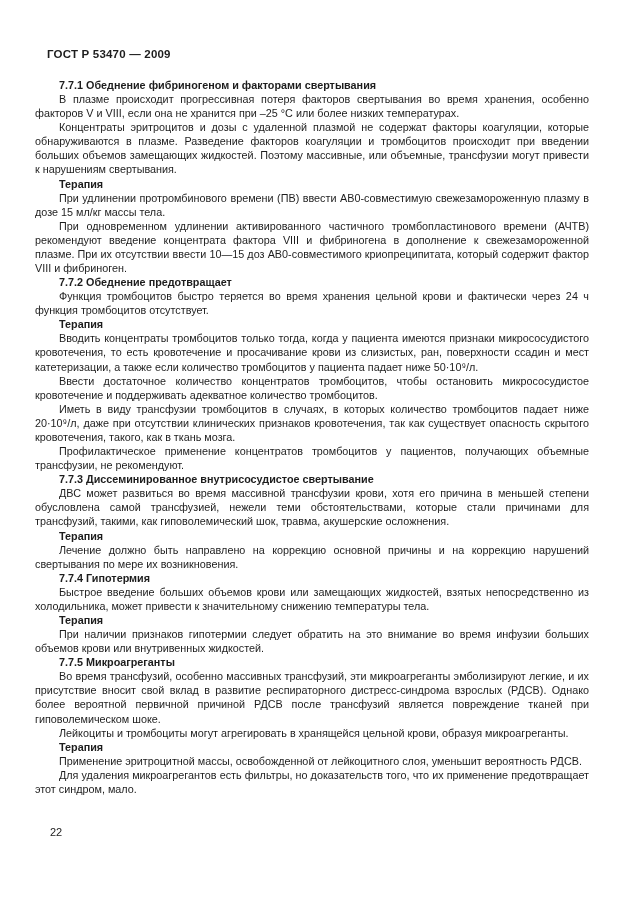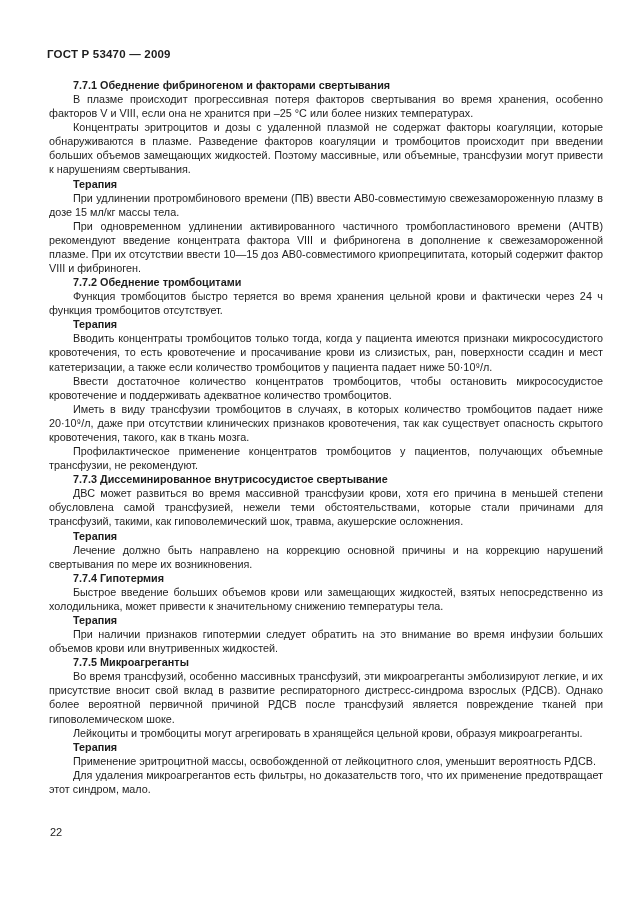--- a/index.html
+++ b/index.html
@@ -22,21 +22,21 @@
     top: 48px;
     left: 47px;
     font-size: 11.5px;
     font-weight: bold;
     letter-spacing: 0.2px;
     white-space: nowrap;
   }
   .doc-body {
     position: absolute;
     top: 78px;
-    left: 49px;
+    left: 35px;
     width: 554px;
     font-size: 10.8px;
     line-height: 14.08px;
   }
   .block {
     margin: 0;
     padding: 0;
     text-indent: 24px;
     text-align: justify;
     hyphens: auto;
@@ -60,21 +60,21 @@
 <div class="page">
   <div class="doc-header">ГОСТ Р 53470 — 2009</div>
 
   <div class="doc-body">
       <p class="block heading">7.7.1 Обеднение фибриногеном и факторами свертывания</p>
       <p class="block body">В плазме происходит прогрессивная потеря факторов свертывания во время хранения, особенно факторов V и VIII, если она не хранится при –25 °С или более низких температурах.</p>
       <p class="block body">Концентраты эритроцитов и дозы с удаленной плазмой не содержат факторы коагуляции, которые обнаруживаются в плазме. Разведение факторов коагуляции и тромбоцитов происходит при введении больших объемов замещающих жидкостей. Поэтому массивные, или объемные, трансфузии могут привести к нарушениям свертывания.</p>
       <p class="block heading">Терапия</p>
       <p class="block body">При удлинении протромбинового времени (ПВ) ввести АВ0-совместимую свежезамороженную плазму в дозе 15 мл/кг массы тела.</p>
       <p class="block body">При одновременном удлинении активированного частичного тромбопластинового времени (АЧТВ) рекомендуют введение концентрата фактора VIII и фибриногена в дополнение к свежезамороженной плазме. При их отсутствии ввести 10—15 доз АВ0-совместимого криопреципитата, который содержит фактор VIII и фибриноген.</p>
-      <p class="block heading">7.7.2 Обеднение тромбоцитами</p>
+      <p class="block heading">7.7.2 Обеднение предотвращает</p>
       <p class="block body">Функция тромбоцитов быстро теряется во время хранения цельной крови и фактически через 24 ч функция тромбоцитов отсутствует.</p>
       <p class="block heading">Терапия</p>
       <p class="block body">Вводить концентраты тромбоцитов только тогда, когда у пациента имеются признаки микрососудистого кровотечения, то есть кровотечение и просачивание крови из слизистых, ран, поверхности ссадин и мест катетеризации, а также если количество тромбоцитов у пациента падает ниже 50·10⁹/л.</p>
       <p class="block body">Ввести достаточное количество концентратов тромбоцитов, чтобы остановить микрососудистое кровотечение и поддерживать адекватное количество тромбоцитов.</p>
       <p class="block body">Иметь в виду трансфузии тромбоцитов в случаях, в которых количество тромбоцитов падает ниже 20·10⁹/л, даже при отсутствии клинических признаков кровотечения, так как существует опасность скрытого кровотечения, такого, как в ткань мозга.</p>
       <p class="block body">Профилактическое применение концентратов тромбоцитов у пациентов, получающих объемные трансфузии, не рекомендуют.</p>
       <p class="block heading">7.7.3 Диссеминированное внутрисосудистое свертывание</p>
       <p class="block body">ДВС может развиться во время массивной трансфузии крови, хотя его причина в меньшей степени обусловлена самой трансфузией, нежели теми обстоятельствами, которые стали причинами для трансфузий, такими, как гиповолемический шок, травма, акушерские осложнения.</p>
       <p class="block heading">Терапия</p>
       <p class="block body">Лечение должно быть направлено на коррекцию основной причины и на коррекцию нарушений свертывания по мере их возникновения.</p>

